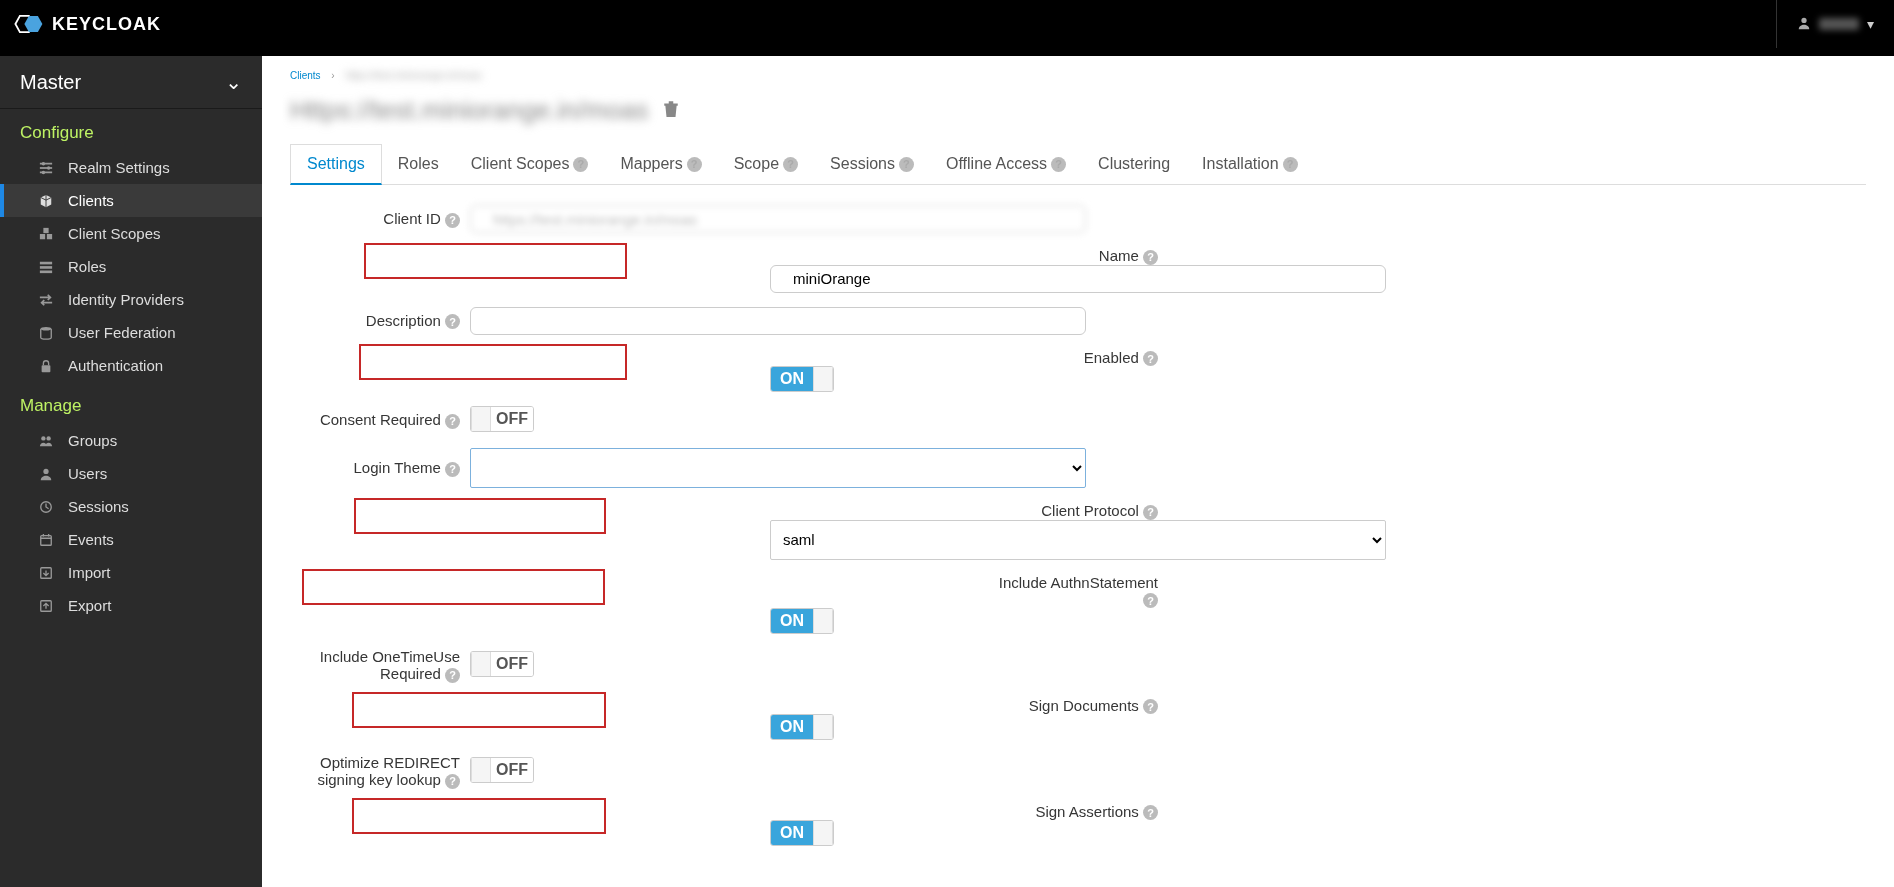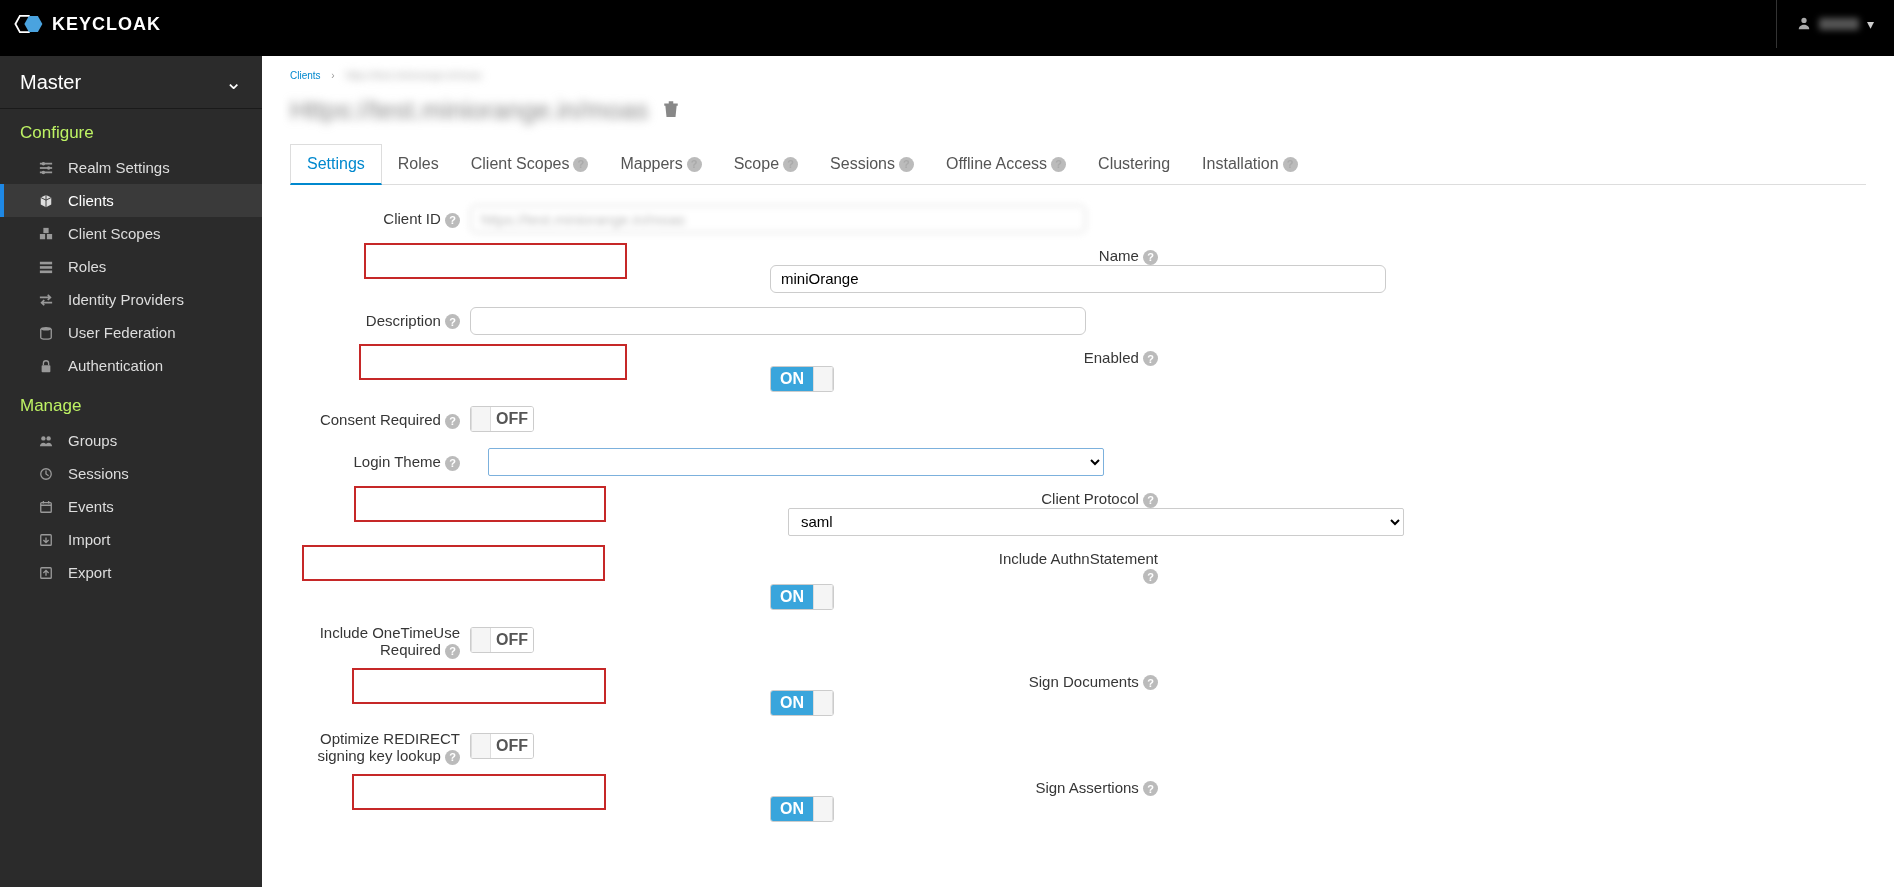--- a/index.html
+++ b/index.html
@@ -33,22 +33,22 @@
   .trash { color: #888; cursor: pointer; }
   
   .tabs { display: flex; border-bottom: 1px solid #ddd; margin-bottom: 20px; }
   .tab { padding: 10px 16px; color: #555; cursor: pointer; font-size: 16px; display:flex; align-items:center; gap:4px; }
   .tab.active { color: #0088ce; border-bottom: 2px solid #0088ce; background:#fff; border-left:1px solid #ddd; border-right:1px solid #ddd; border-top:1px solid #ddd; margin-bottom:-1px; }
   .tab .help { color:#aaa; }
   
   .form-row { display: flex; align-items: center; margin-bottom: 14px; }
   .form-label { width: 180px; text-align: right; padding-right: 10px; color: #363636; font-size: 15px; }
   .form-control-wrap { width: 616px; }
-  .form-input { width: 100%; height: 28px; border: 1px solid #ccc; border-radius: 6px; padding: 0 10px; font-size: 15px; }
-  .form-select { width: 100%; height: 28px; border: 1px solid #7cb1dd; border-radius: 2px; padding: 0 8px; font-size: 15px; background:#fff;margin-left:18px; }
+  .form-input { width: 100%; height: 28px; border: 1px solid #ccc; border-radius: 6px; padding: 0 22px; font-size: 15px; }
+  .form-select { width: 100%; height: 40px; border: 1px solid #7cb1dd; border-radius: 2px; padding: 0 8px; font-size: 15px; background:#fff; }
   .form-select.gray { border-color:#ccc; }
   .blur-input { color:#bbb; filter:blur(3px); }
   
   .toggle { display: inline-flex; border: 1px solid #ccc; border-radius: 3px; overflow: hidden; height: 26px; width: 64px; cursor:pointer; background:#fff; }
   .toggle .seg { flex:1; display:flex; align-items:center; justify-content:center; font-size:16px; font-weight:700; }
   .toggle.on .seg.on { background:#39a5dc; color:#fff; }
   .toggle.off .seg.off { background:#fff; color:#555; }
   .toggle .handle { width:20px; background:#f5f5f5; border-left:1px solid #ddd; border-right:1px solid #ddd; }
   .form-row.hl-row { position:relative;flex-direction:column; }
   .hl-box { position:absolute; border:2px solid #c62828; pointer-events:none; }
@@ -163,20 +163,29 @@
         <svg width="14" height="14" viewBox="0 0 16 16" fill="#999">
             <circle cx="5" cy="5" r="2.5"></circle>
             <circle cx="11" cy="5" r="2.5"></circle>
             <path d="M1 14c0-2 2-4 4-4s4 2 4 4M7 14c0-2 2-4 4-4s4 2 4 4"></path>
           </svg>
       </span>
       <span>Groups</span>
     </div>
     <div class="nav-item">
       <span class="nav-icon">
+        <svg width="14" height="14" viewBox="0 0 16 16" fill="#999">
+            <circle cx="8" cy="5" r="3"></circle>
+            <path d="M2 15c0-3 3-5 6-5s6 2 6 5"></path>
+          </svg>
+      </span>
+      <span>Users</span>
+    </div>
+    <div class="nav-item">
+      <span class="nav-icon">
         <svg width="14" height="14" viewBox="0 0 16 16" fill="none" stroke="#999" stroke-width="1.5">
             <circle cx="8" cy="8" r="6"></circle>
             <path d="M8 4v4l3 2"></path>
           </svg>
       </span>
       <span>Sessions</span>
     </div>
     <div class="nav-item">
       <span class="nav-icon">
         <svg width="14" height="14" viewBox="0 0 16 16" fill="none" stroke="#999" stroke-width="1.5">

